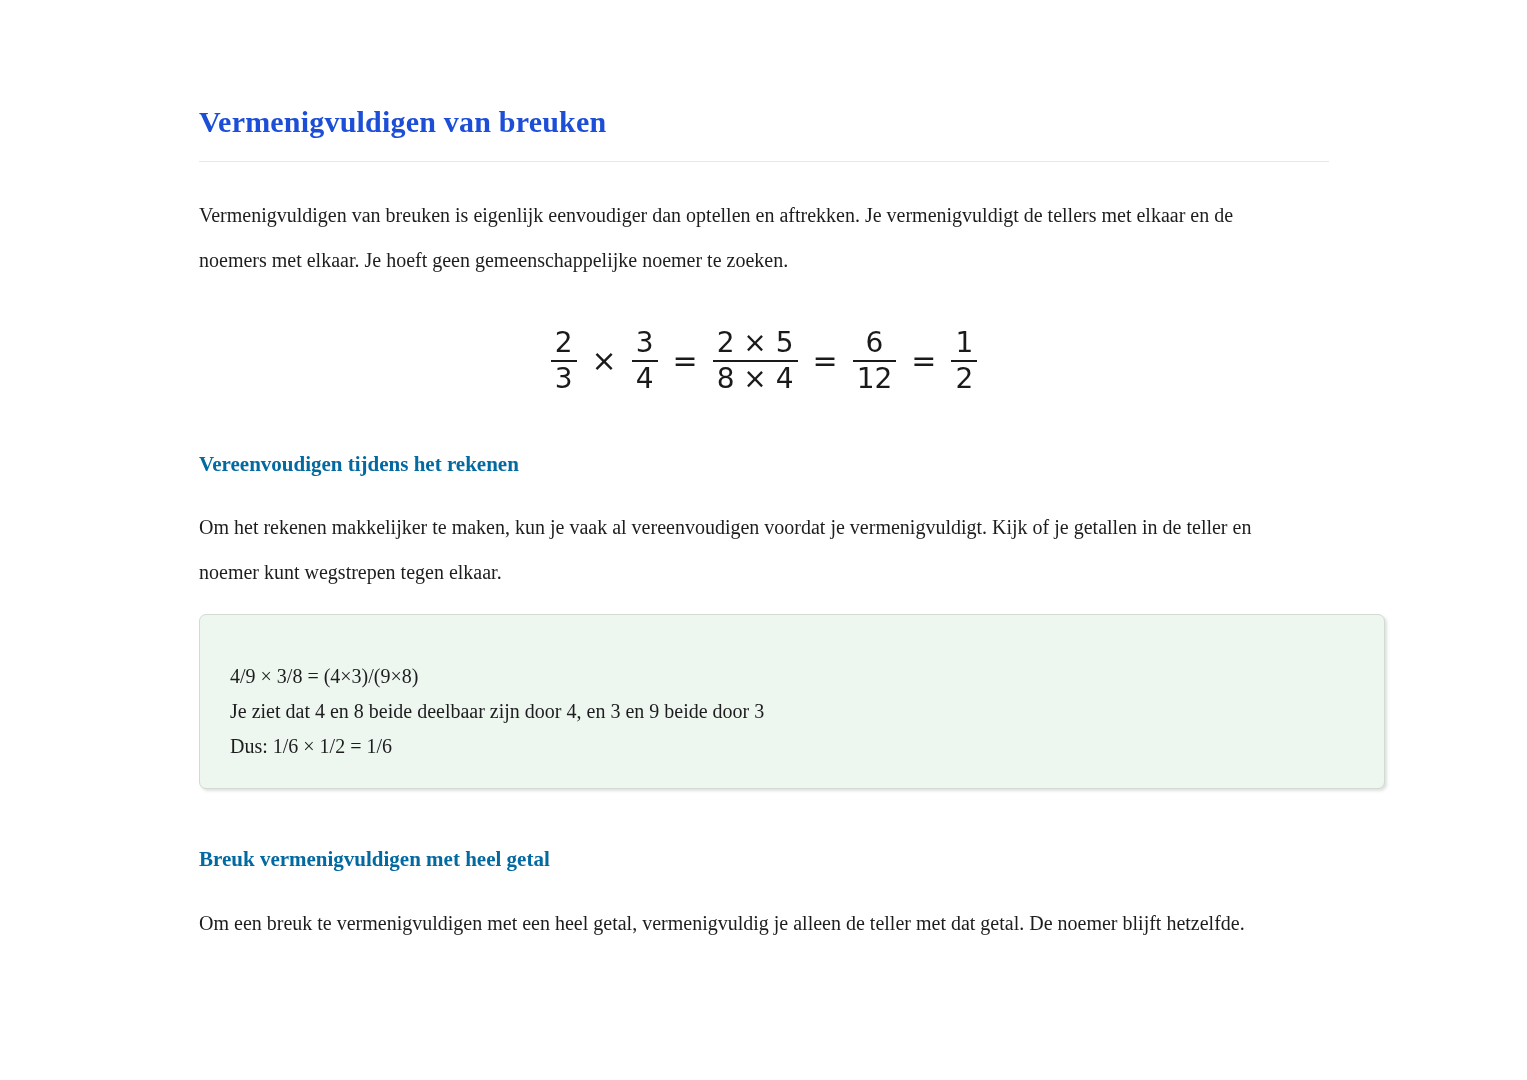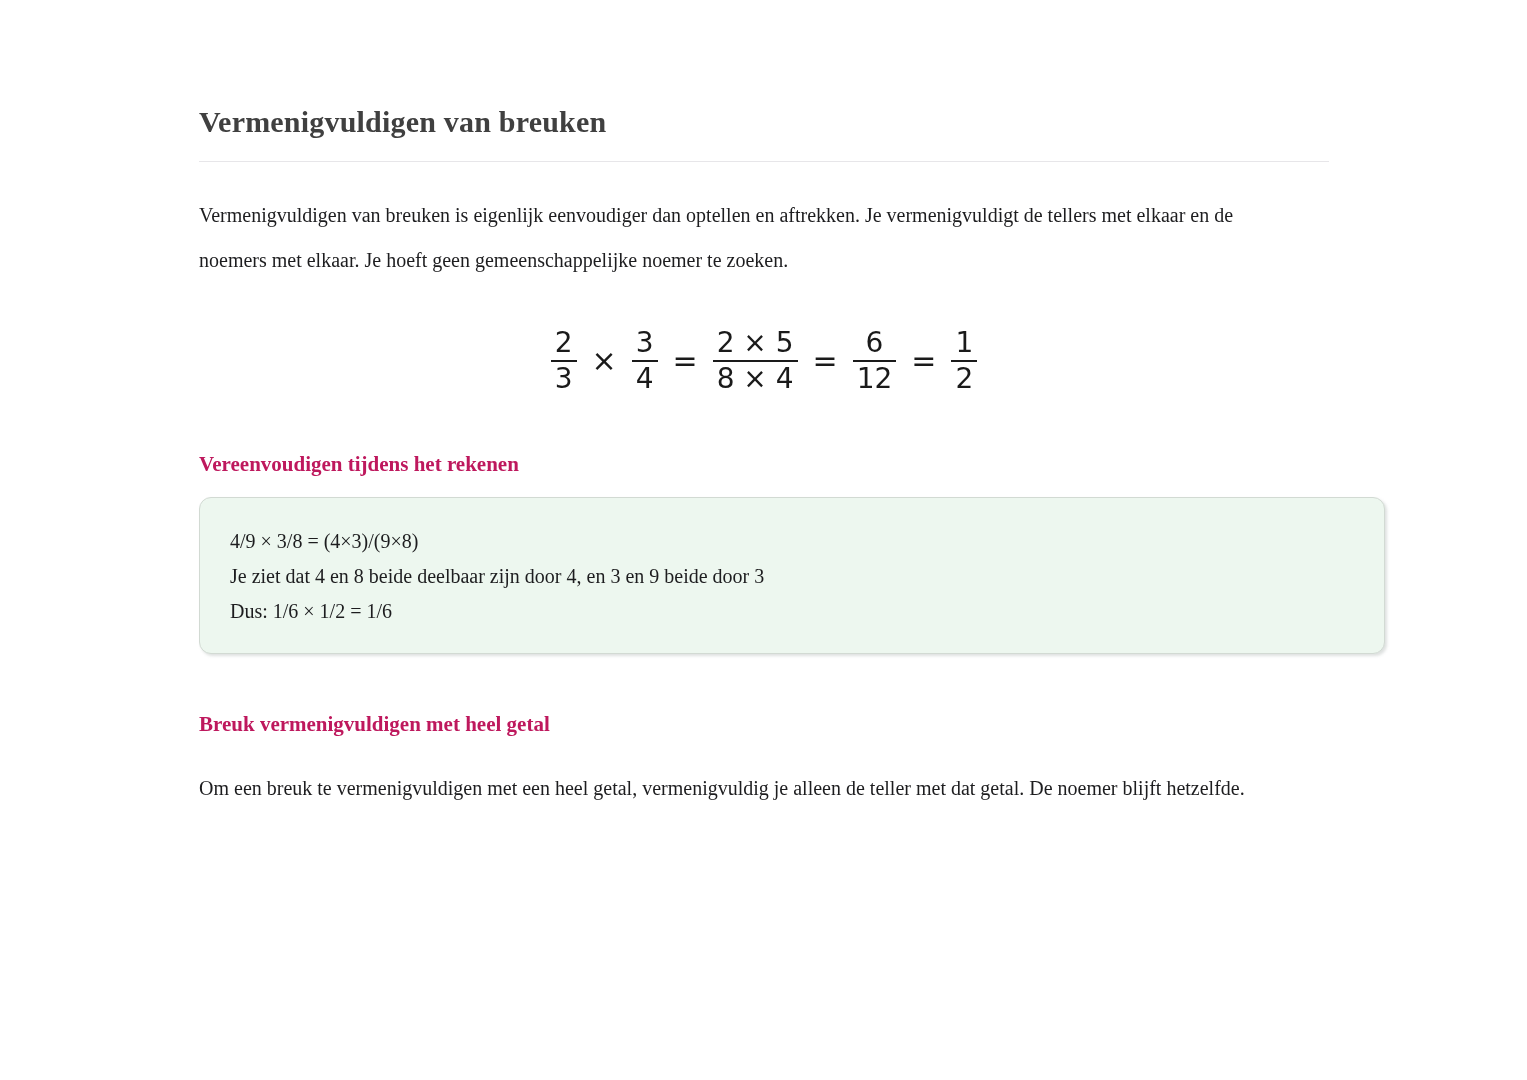--- a/index.html
+++ b/index.html
@@ -13,21 +13,21 @@
   }
   .content {
     margin-left: 199px;
     width: 1186px;
   }
   h1.page-title {
     padding-top: 104px;
     font-size: 30px;
     line-height: 36px;
     font-weight: bold;
-    color: #404040;
+    color: #1d4ed8;
     letter-spacing: 0.2px;
   }
   hr.divider {
     border: none;
     border-top: 1px solid #e7e6e9;
     width: 1130px;
     margin-top: 21px;
   }
   p.body-text {
     margin-top: 31px;
@@ -67,30 +67,30 @@
   .op, .eq {
     font-size: 30px;
     line-height: 30px;
   }
   
   h3.section-heading {
     margin-top: 56px;
     font-size: 21px;
     line-height: 28px;
     font-weight: bold;
-    color: #be185d;
+    color: #0369a1;
   }
   p.body-text.tight { margin-top: 27px; }
   .example-box {
     margin-top: 19px;
     width: 1186px;
     background: #edf7ef;
     border: 1px solid #d2dad3;
-    border-radius: 12px;
-    padding: 26px 30px 24px 30px;
+    border-radius: 7px;
+    padding: 44px 30px 24px 30px;
     box-shadow: 2px 2px 3px rgba(160, 170, 165, 0.35);
   }
   .example-box .example-line {
     font-size: 20px;
     line-height: 35px;
   }
   h3.section-heading.second { }
   p.body-text.last { margin-top: 28px; }
 </style>
 </head>
@@ -127,20 +127,22 @@
     </span>
     <span class="eq">=</span>
     <span class="frac">
       <span class="num">1</span>
       <span class="den">2</span>
     </span>
   </div>
 
   <h3 class="section-heading">Vereenvoudigen tijdens het rekenen</h3>
 
+  <p class="body-text tight">Om het rekenen makkelijker te maken, kun je vaak al vereenvoudigen voordat je vermenigvuldigt. Kijk of je getallen in de teller en
+noemer kunt wegstrepen tegen elkaar.</p>
 
   <div class="example-box">
     <div class="example-line">4/9 × 3/8 = (4×3)/(9×8)</div>
     <div class="example-line">Je ziet dat 4 en 8 beide deelbaar zijn door 4, en 3 en 9 beide door 3</div>
     <div class="example-line">Dus: 1/6 × 1/2 = 1/6</div>
   </div>
 
   <h3 class="section-heading second">Breuk vermenigvuldigen met heel getal</h3>
 
   <p class="body-text last">Om een breuk te vermenigvuldigen met een heel getal, vermenigvuldig je alleen de teller met dat getal. De noemer blijft hetzelfde.</p>

